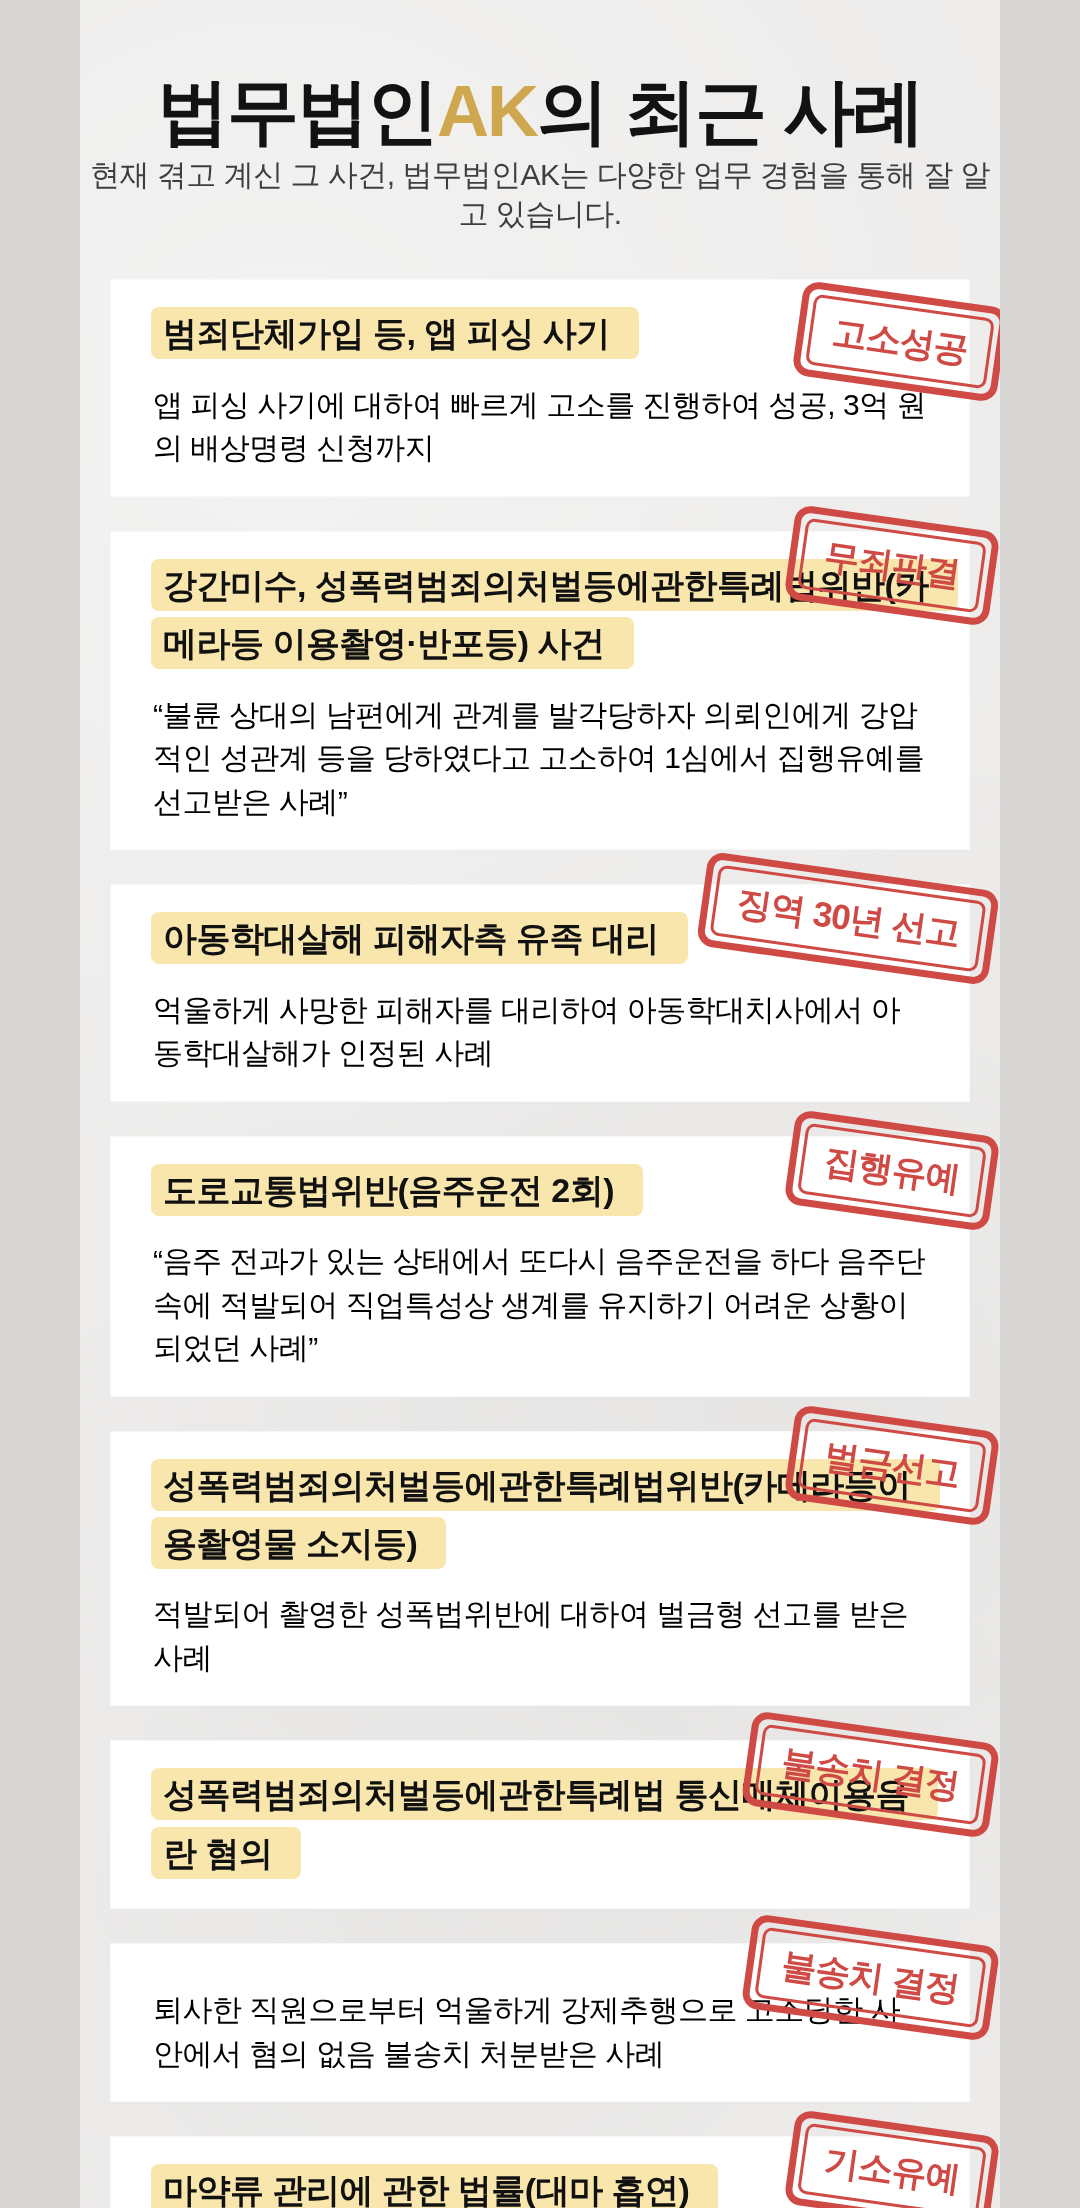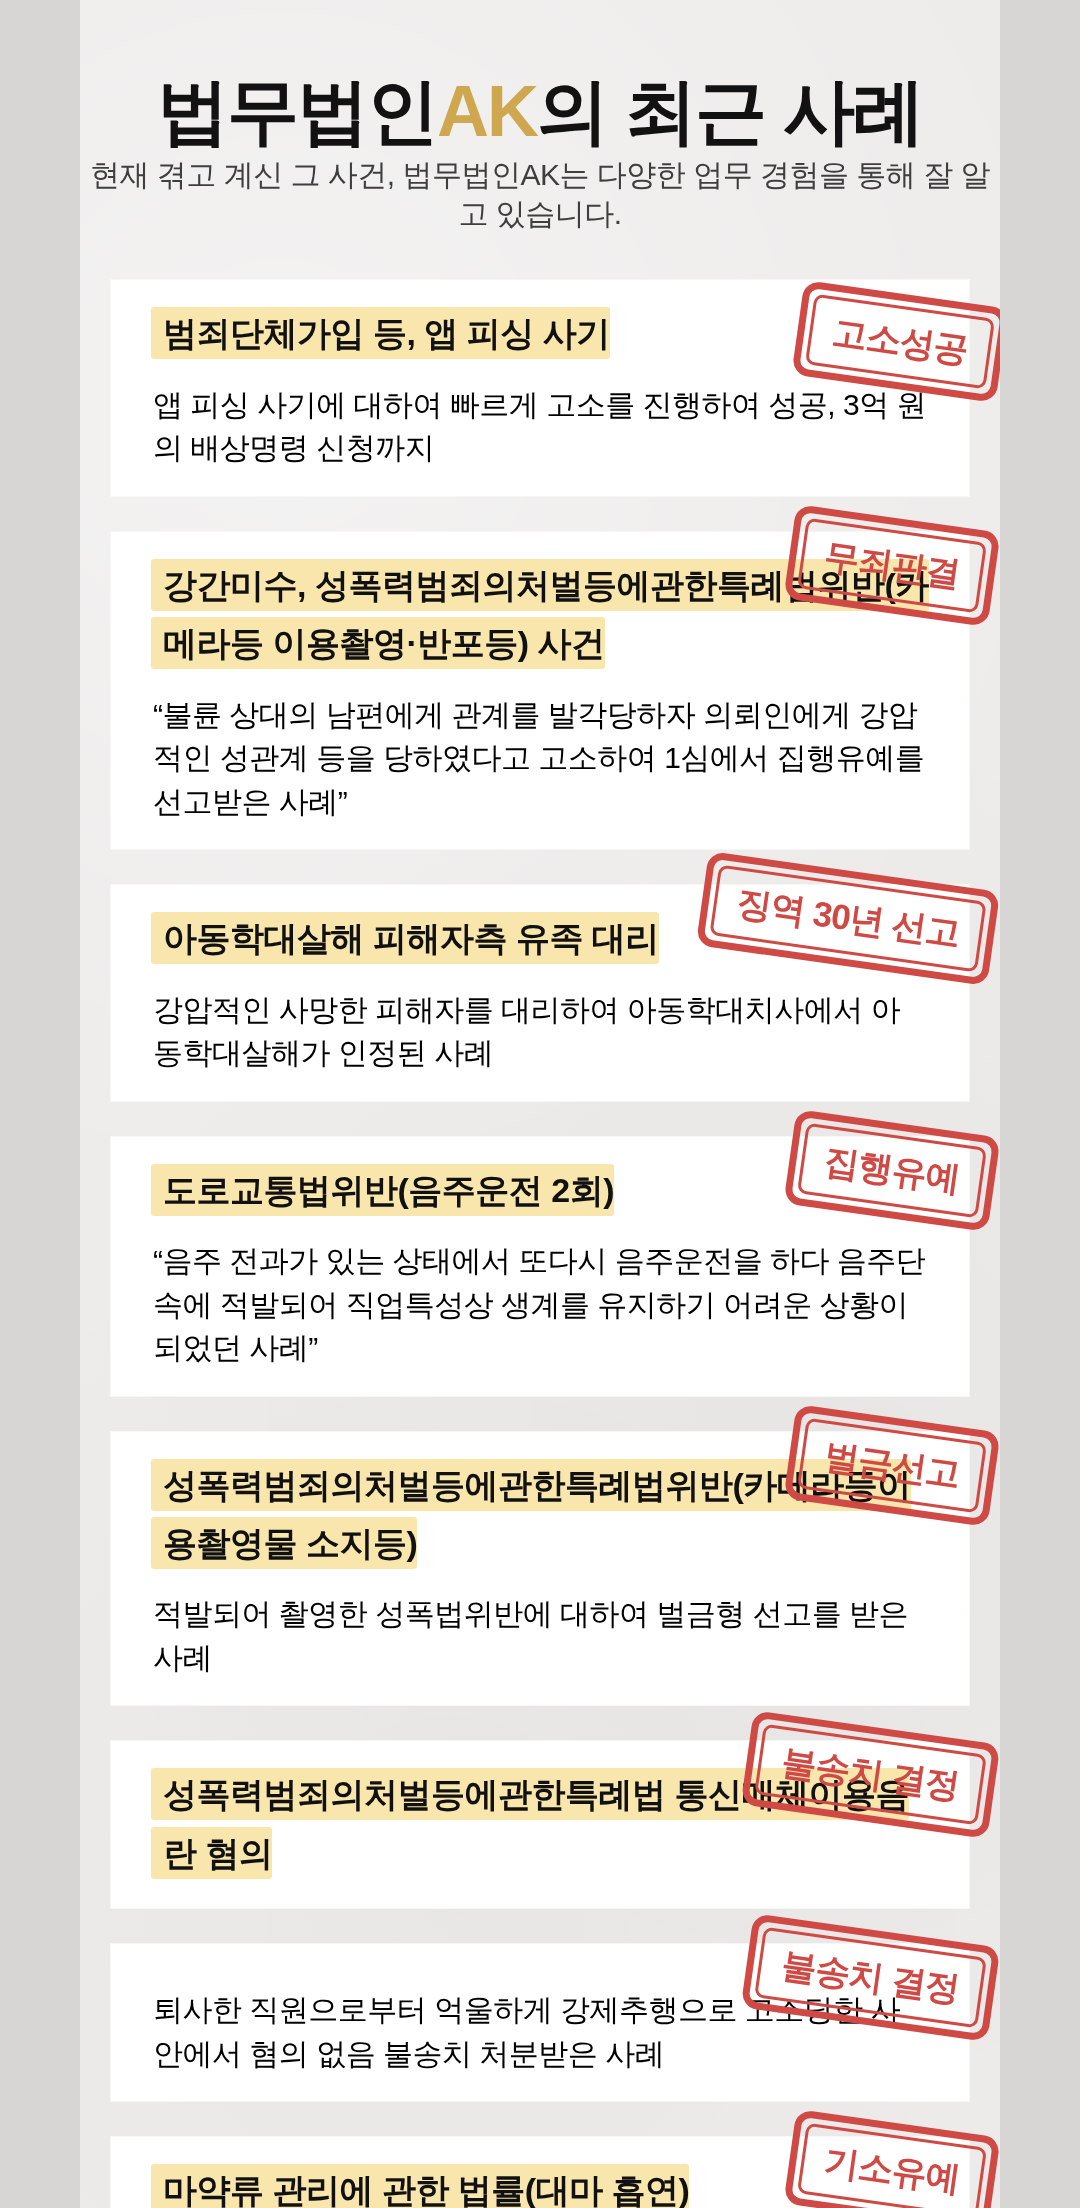--- a/index.html
+++ b/index.html
@@ -55,22 +55,22 @@
   }
   .case-title-wrap{ max-width:880px; }
   .case-title{
     display:inline;
     font-size:34px;
     font-weight:700;
     line-height:1.72;
     letter-spacing:-0.5px;
     color:#111;
     background:var(--highlight);
-    padding:7px 0 7px 12px;
-    border-radius:3px;
+    padding:7px 29px 7px 12px;
+    border-radius:8px;
     -webkit-box-decoration-break:clone;
     box-decoration-break:clone;
   }
   .case-desc{
     margin:20px 0 0 2px;
     font-size:30px;
     font-weight:400;
     line-height:1.45;
     letter-spacing:-0.5px;
     color:#000000;
@@ -122,21 +122,21 @@
     <article class="case-card">
       <div class="case-title-wrap"><span class="case-title">강간미수, 성폭력범죄의처벌등에관한특례법위반(카메라등 이용촬영·반포등) 사건</span></div>
       <p class="case-desc">“불륜 상대의 남편에게 관계를 발각당하자 의뢰인에게 강압적인 성관계 등을 당하였다고 고소하여 1심에서 집행유예를 선고받은 사례”</p>
       <div class="stamp">
           <span class="stamp-box">무죄판결</span>
         </div>
     </article>
 
     <article class="case-card">
       <div class="case-title-wrap"><span class="case-title">아동학대살해 피해자측 유족 대리</span></div>
-      <p class="case-desc">강압적인 사망한 피해자를 대리하여 아동학대치사에서 아동학대살해가 인정된 사례</p>
+      <p class="case-desc">억울하게 사망한 피해자를 대리하여 아동학대치사에서 아동학대살해가 인정된 사례</p>
       <div class="stamp">
           <span class="stamp-box">징역 30년 선고</span>
         </div>
     </article>
 
     <article class="case-card">
       <div class="case-title-wrap"><span class="case-title">도로교통법위반(음주운전 2회)</span></div>
       <p class="case-desc">“음주 전과가 있는 상태에서 또다시 음주운전을 하다 음주단속에 적발되어 직업특성상 생계를 유지하기 어려운 상황이 되었던 사례”</p>
       <div class="stamp">
           <span class="stamp-box">집행유예</span>

